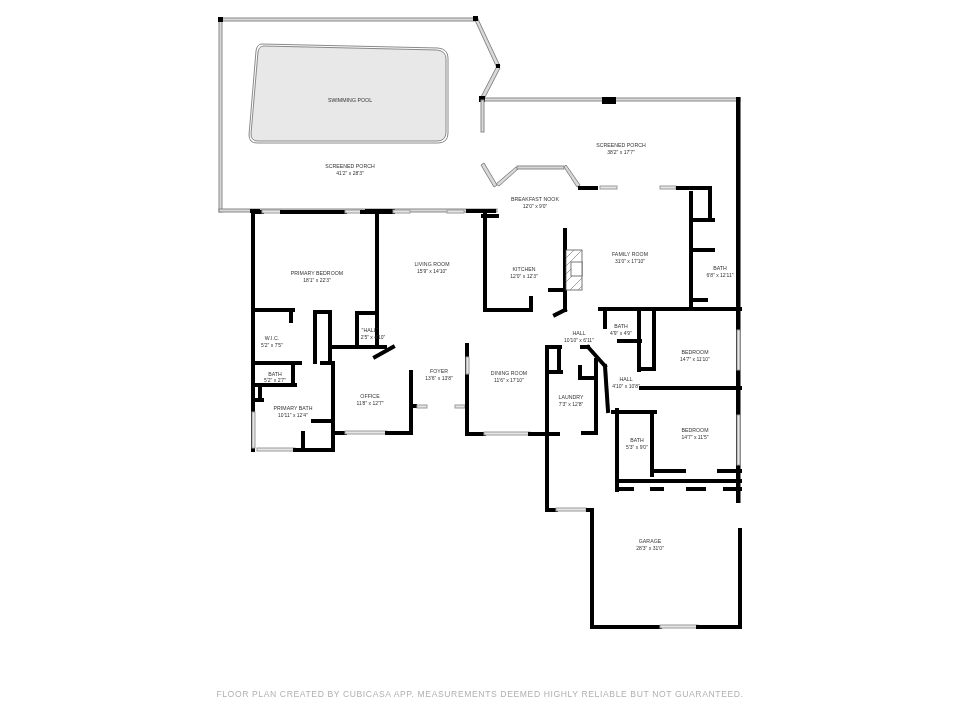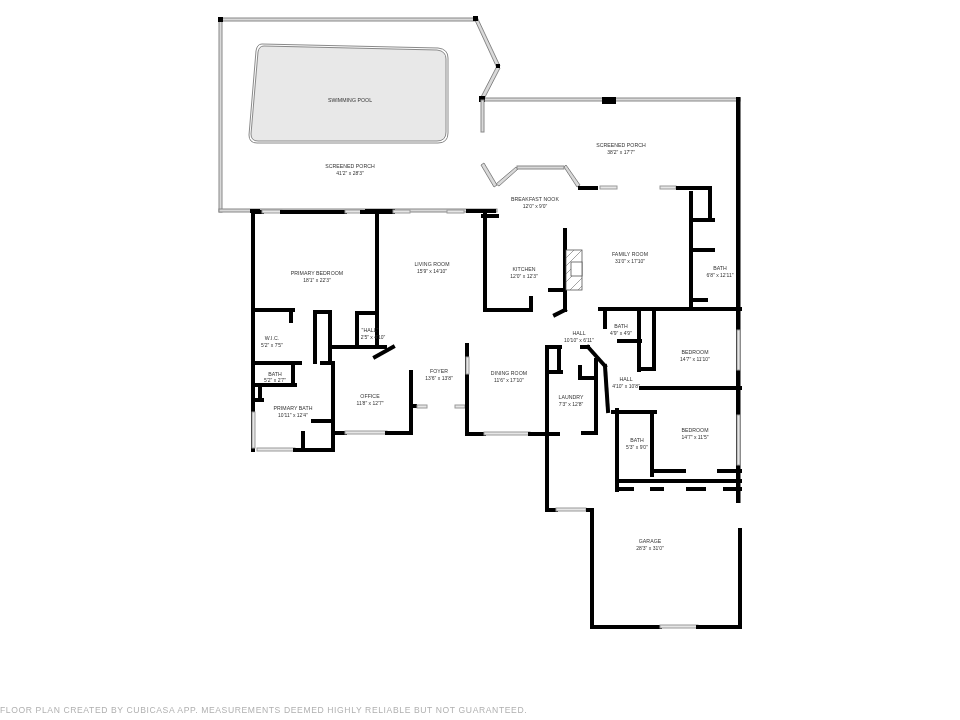--- a/index.html
+++ b/index.html
@@ -7,21 +7,21 @@
   #plan { position: absolute; left: 0; top: 0; width: 960px; height: 720px; }
   .wall { stroke: #000; stroke-width: 4; fill: none; stroke-linecap: square; }
   .screen { stroke: #888; stroke-width: 1; fill: #d9d9d9; }
   .win { fill: #e6e6e6; stroke: #9a9a9a; stroke-width: 1; }
   .pool-outer { fill: #ffffff; stroke: #8a8a8a; stroke-width: 1; }
   .pool-inner { fill: #e8e8e8; stroke: #8a8a8a; stroke-width: 1; }
   .room-label { font-size: 5.2px; fill: #333; text-anchor: middle; letter-spacing: 0.05px; }
   .room-dim { font-size: 5px; fill: #333; text-anchor: middle; }
   .fire { fill: #fff; stroke: #555; stroke-width: 0.8; }
   .hatch { stroke: #666; stroke-width: 0.6; }
-  .footer { position: absolute; left: 0; width: 960px; top: 689px; font-size: 8.6px; color: #b0b0b0; letter-spacing: 0.6px; margin-top: 16px; }
+  .footer { position: absolute; left: 0; width: 960px; top: 689px; text-align: center; font-size: 8.6px; color: #b0b0b0; letter-spacing: 0.6px; }
 </style>
 </head>
 <body>
 
 <svg id="plan" viewBox="0 0 960 720" xmlns="http://www.w3.org/2000/svg">
 
   <g>
     <rect class="screen" x="219" y="18" width="258" height="3"></rect>
     <rect class="screen" x="219" y="18" width="3" height="194"></rect>
     <polygon class="screen" points="474,18 477,17 500,66 497,68"></polygon>

